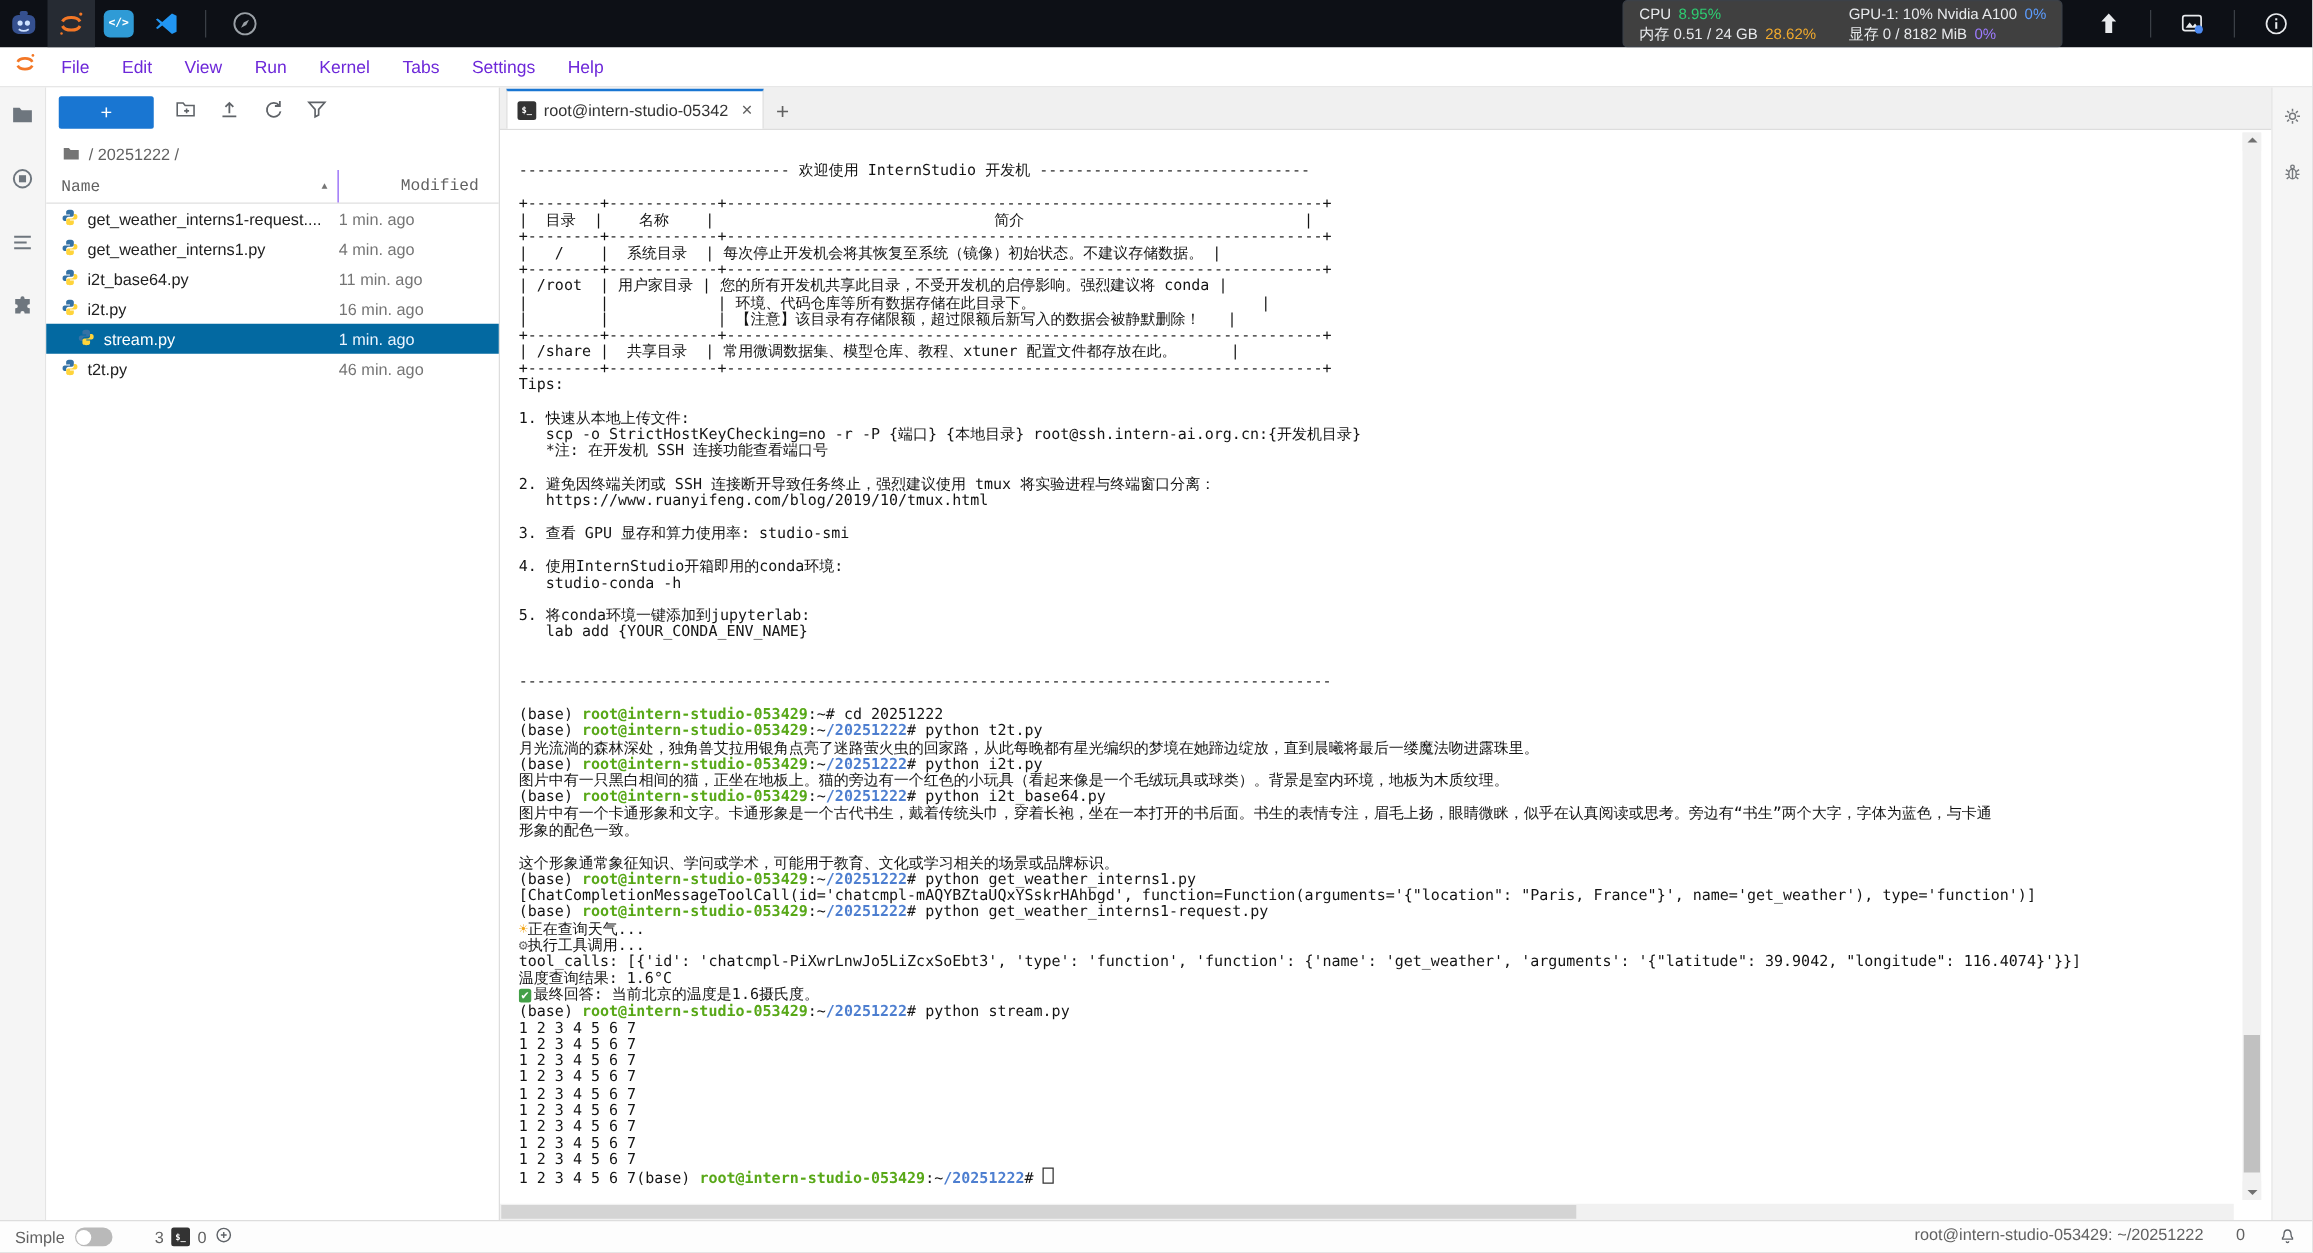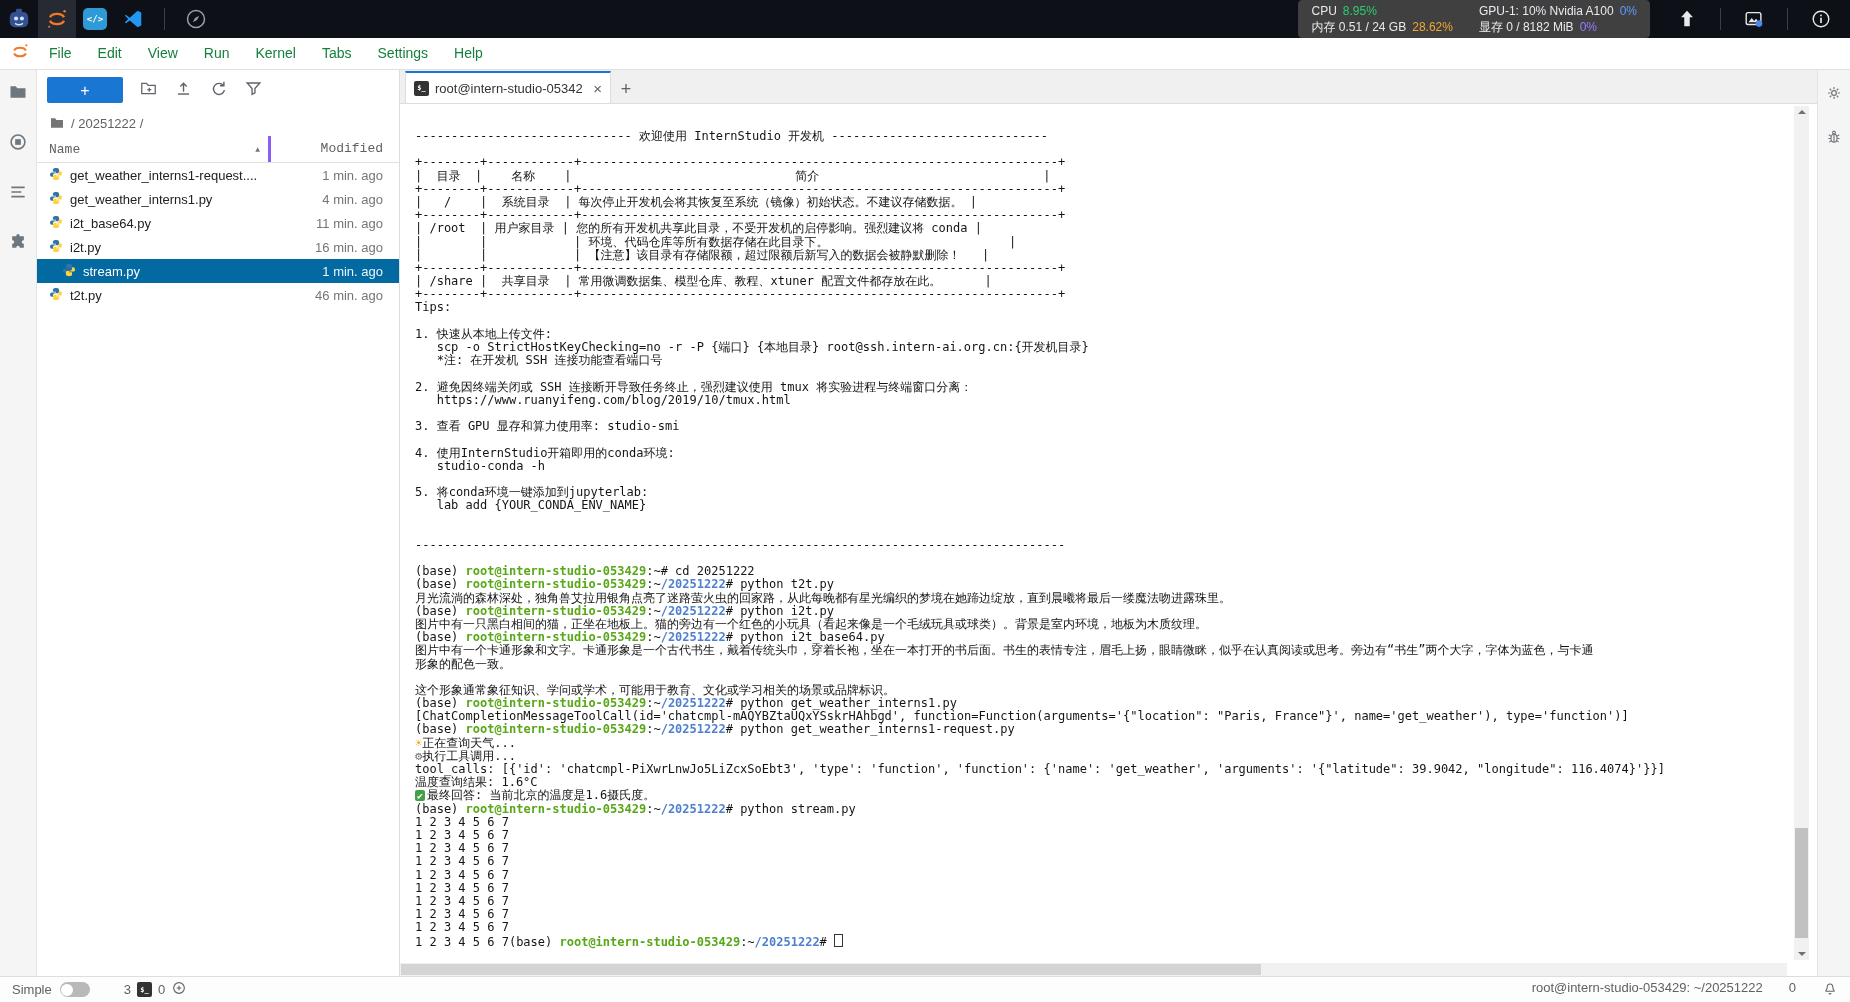--- a/index.html
+++ b/index.html
@@ -22,21 +22,21 @@
   .pct-orange{color:#f0a92d;margin-left:6px;}
   .pct-blue{color:#5c9dff;margin-left:6px;}
   .pct-purple{color:#9d7bff;margin-left:6px;}
   .top-right-icons{display:flex;align-items:center;margin:0 10px 0 18px;gap:4px;}
   .top-right-icons .tri-div{width:1px;height:22px;background:#3a3f46;margin:0 10px;}
 
   
   .menubar{position:absolute;left:0;top:38px;right:0;height:32px;background:#fff;border-bottom:1px solid #e0e0e0;
            display:flex;align-items:center;padding-left:8px;box-sizing:border-box;}
   .menubar nav{display:flex;}
-  .menu-item{padding:1px 13px;font-size:14px;color:#15803d;cursor:pointer;line-height:31px;}
+  .menu-item{padding:1px 13px;font-size:14px;color:#6d28d9;cursor:pointer;line-height:31px;}
   .jlogo{margin:0 6px 0 2px;}
 
   
   .workspace{position:absolute;left:0;top:70px;right:0;bottom:26px;display:flex;}
 
   .activitybar{background:#f5f5f5;display:flex;flex-direction:column;align-items:center;}
   .activitybar.left{width:36px;border-right:1px solid #e4e4e4;padding-top:12px;gap:26px;}
   .activitybar.right{width:32px;border-left:1px solid #e4e4e4;padding-top:14px;gap:22px;margin-left:auto;}
   .abar-icon{cursor:pointer;opacity:.85;}
 
@@ -44,26 +44,26 @@
   .filebrowser{width:362px;background:#fff;border-right:1px solid #ddd;display:flex;flex-direction:column;}
   .fb-toolbar{height:40px;display:flex;align-items:center;padding:0 10px;gap:16px;}
   .newlauncher{width:76px;height:26px;background:#1976d2;color:#fff;border:none;border-radius:2px;
                font-size:16px;line-height:26px;text-align:center;cursor:pointer;}
   .fb-tool{cursor:pointer;}
   .fb-crumb{height:26px;display:flex;align-items:center;padding-left:12px;font-size:13px;color:#616161;gap:6px;}
   .fb-headers{height:26px;display:flex;align-items:center;padding-left:12px;font-size:13px;color:#616161;
               border-bottom:1px solid #e0e0e0;font-family:Liberation Mono, monospace;}
   .fb-headers .nh{display:flex;align-items:center;flex:1;}
   .fb-headers .sort{margin-left:auto;margin-right:8px;font-size:8px;color:#757575;}
-  .fb-headers .mh{width:112px;text-align:right;padding-right:16px;border-left:3px solid #8b5cf6;line-height:26px;}
+  .fb-headers .mh{width:112px;text-align:right;padding-right:16px;border-left:1px solid #8b5cf6;line-height:26px;}
   .fb-rows{flex:1;}
   .fb-row{height:24px;display:flex;align-items:center;padding-left:12px;font-size:13px;color:#212121;cursor:pointer;}
   .fb-row .pyicon{margin-right:7px;flex:none;}
   .fb-row .fname{flex:1;white-space:nowrap;overflow:hidden;}
-  .fb-row .ftime{width:112px;text-align:right;padding-right:16px;color:#757575;flex:none;}
+  .fb-row .ftime{width:112px;text-align:left;padding-right:16px;color:#757575;flex:none;}
   .fb-row.selected{background:#0369a1;color:#fff;padding-left:25px;}
   .fb-row.selected .ftime{color:#eaf4ff;}
 
   
   .dock{flex:1;display:flex;flex-direction:column;min-width:0;}
   .tabbar{height:33px;background:#f0f0f0;border-bottom:1px solid #ddd;display:flex;align-items:flex-end;padding-left:5px;}
   .tab{height:32px;width:206px;background:#fff;border:1px solid #ddd;border-bottom:none;border-top:2px solid #1976d2;
        display:flex;align-items:center;padding:0 8px;box-sizing:border-box;gap:6px;cursor:pointer;}
   .tab-label{font-size:13px;color:#333;white-space:nowrap;overflow:hidden;flex:1;}
   .tab-close{color:#616161;font-size:15px;cursor:pointer;}

